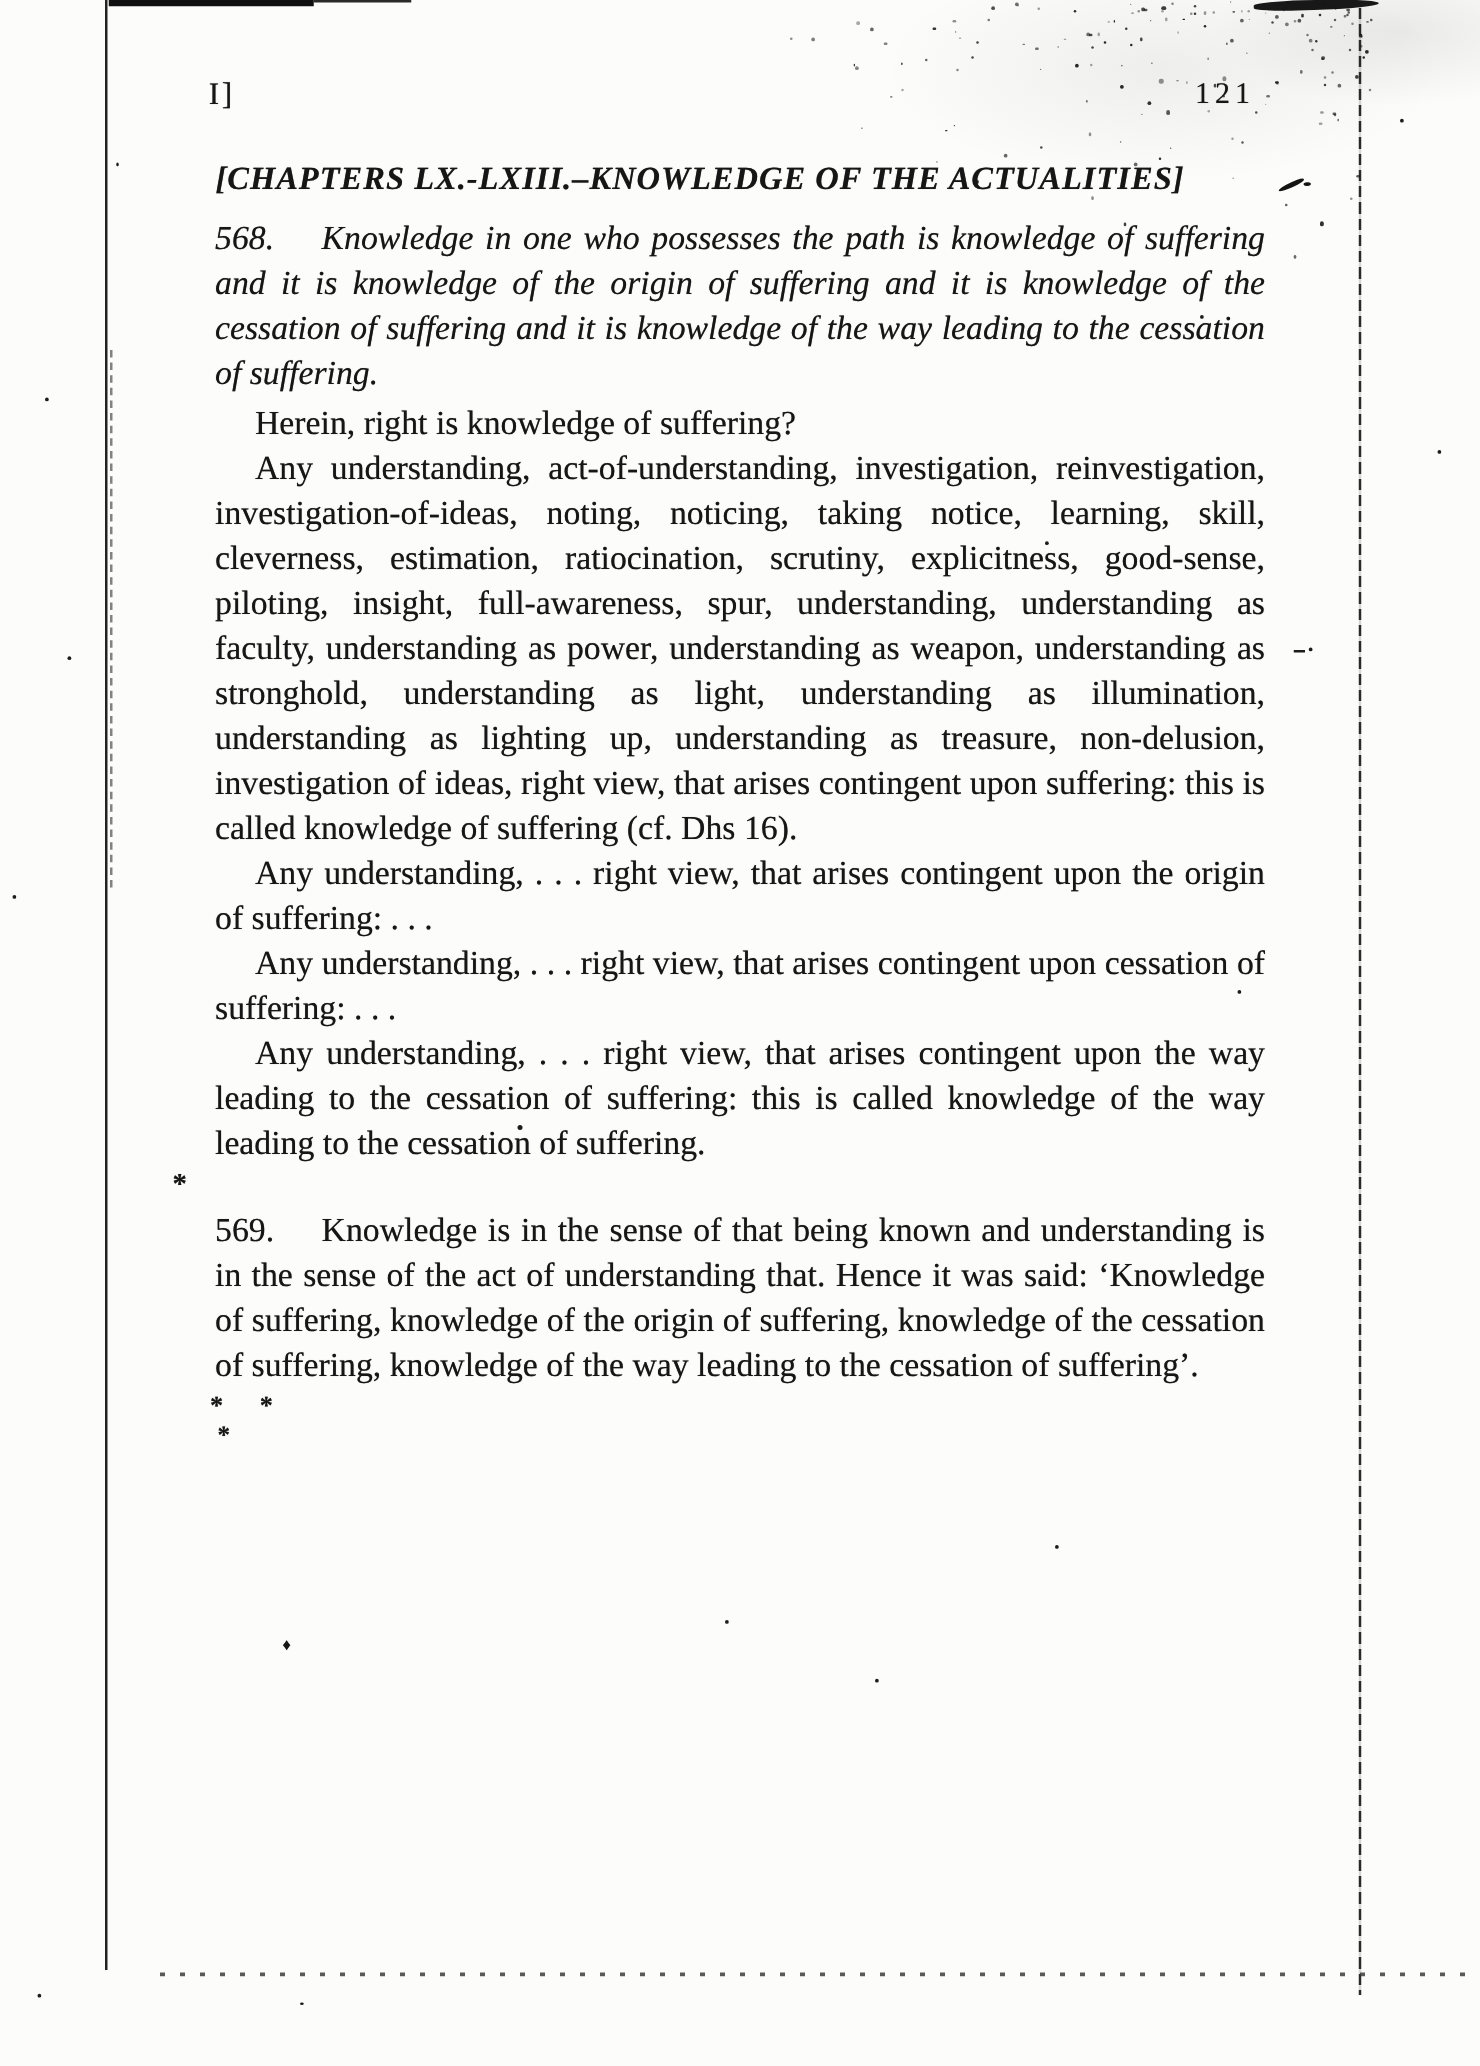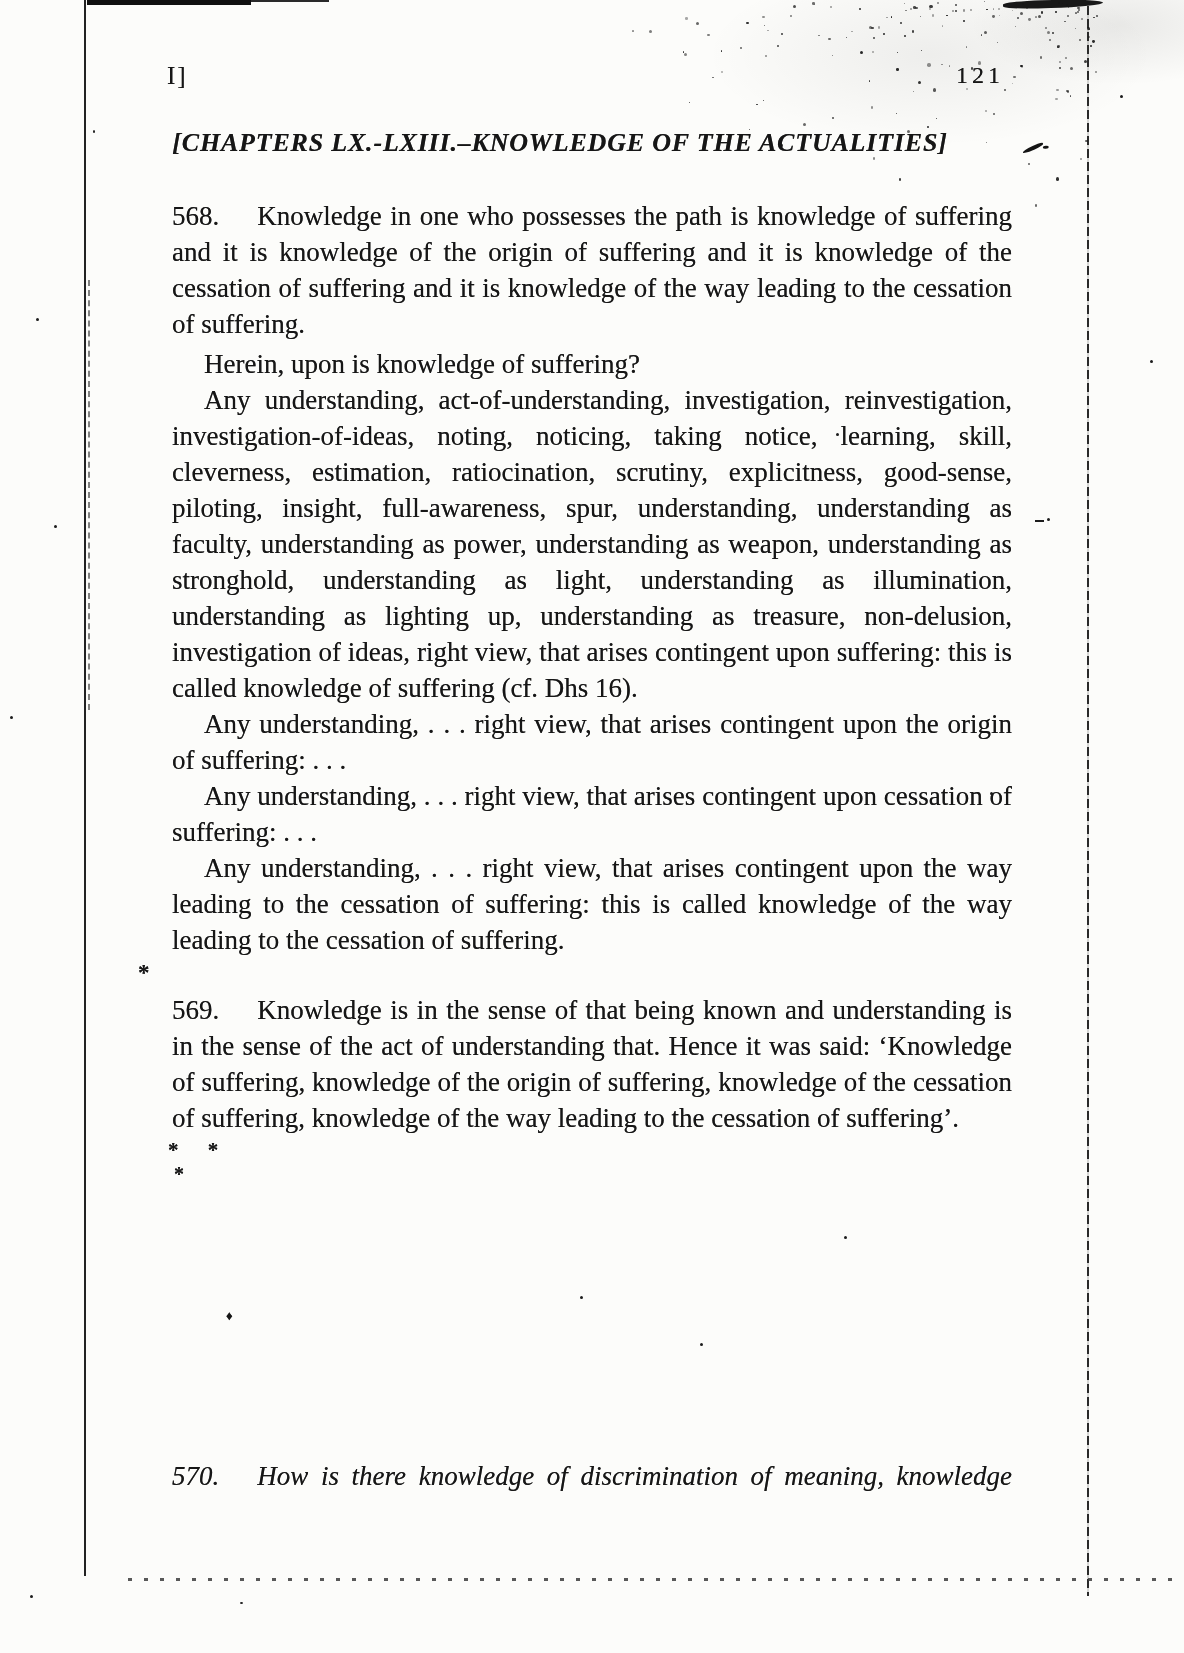--- a/index.html
+++ b/index.html
@@ -45,21 +45,21 @@
 
   
   .chap-head{position:absolute;left:130px;width:860px;text-align:center;
     font-style:italic;font-size:26px;letter-spacing:.8px;}
   .chap-head-1{top:128px;font-weight:bold;}
   .chap-head-2{top:1396px;}
 
   
   .bodycol{position:absolute;left:172px;top:172px;width:840px;font-size:27px;line-height:36px;}
   .bodycol p{margin:0;text-align:justify;}
-  p.sp-before{margin-top:26px;}
+  p.sp-before{margin-top:0;font-style:italic;}
   p.sp-before-sm{margin-top:4px;}
   p.para-italic{font-style:italic;}
   .pnum{margin-right:38px;}
   p.indent{text-indent:32px;}
   .sep-one{margin:4px 0 2px;text-align:center;font-size:23px;font-weight:bold;transform:translateX(-34px);line-height:30px;}
   .sep-three{margin-top:14px;text-align:center;font-weight:bold;line-height:24px;transform:translateX(-4px);}
   .sep-three .row1{font-size:21px;word-spacing:22px;letter-spacing:1px;}
   .sep-three .row2{font-size:20px;display:block;transform:translateX(6px);}
   .stray-diamond{position:absolute;left:226px;top:1308px;font-size:13px;}
   .para-570{position:absolute;left:172px;top:1458px;width:840px;margin:0;font-size:27px;line-height:36px;
@@ -261,35 +261,34 @@
 
   <div class="hdr-marker ink" data-name="folio-left-marker">I]</div>
   <div class="hdr-page ink" data-name="page-number">121</div>
 
   <div class="chap-head chap-head-1 ink" data-name="chapter-heading-actualities">[CHAPTERS LX.-LXIII.–KNOWLEDGE OF THE ACTUALITIES]</div>
 
   <div class="bodycol ink" data-name="body-text-column">
 
     <p class="sp-before" data-name="paragraph-568"><span class="pnum" data-name="paragraph-number">568.</span><span data-name="paragraph-text">Knowledge in one who possesses the path is knowledge of suffering and it is knowledge of the origin of suffering and it is knowledge of the cessation of suffering and it is knowledge of the way leading to the cessation of suffering.</span></p>
 
-    <p class="indent sp-before-sm" data-name="paragraph-herein">Herein, upon is knowledge of suffering?</p>
+    <p class="indent sp-before-sm" data-name="paragraph-herein">Herein, right is knowledge of suffering?</p>
 
     <p class="indent" data-name="paragraph-any-suffering">Any understanding, act-of-understanding, investigation, reinvestigation, investigation-of-ideas, noting, noticing, taking notice, learning, skill, cleverness, estimation, ratiocination, scrutiny, explicitness, good-sense, piloting, insight, full-awareness, spur, understanding, understanding as faculty, understanding as power, understanding as weapon, understanding as stronghold, understanding as light, understanding as illumination, understanding as lighting up, understanding as treasure, non-delusion, investigation of ideas, right view, that arises contingent upon suffering: this is called knowledge of suffering (cf. Dhs 16).</p>
 
     <p class="indent" data-name="paragraph-any-origin">Any understanding, . . . right view, that arises contingent upon the origin of suffering: . . .</p>
 
     <p class="indent" data-name="paragraph-any-cessation">Any understanding, . . . right view, that arises contingent upon cessation of suffering: . . .</p>
 
     <p class="indent" data-name="paragraph-any-way">Any understanding, . . . right view, that arises contingent upon the way leading to the cessation of suffering: this is called knowledge of the way leading to the cessation of suffering.</p>
 
     <p class="sep-one" data-name="asterisk-separator">*</p>
 
     <p class="sp-before-sm" data-name="paragraph-569"><span class="pnum" data-name="paragraph-number">569.</span><span data-name="paragraph-text">Knowledge is in the sense of that being known and understanding is in the sense of the act of understanding that. Hence it was said: ‘Knowledge of suffering, knowledge of the origin of suffering, knowledge of the cessation of suffering, knowledge of the way leading to the cessation of suffering’.</span></p>
 
     <p class="sep-three" data-name="triple-asterisk-separator"><span class="row1" data-name="asterisk-pair">* *</span><span class="row2" data-name="asterisk-single">*</span></p>
   </div>
 
   <div class="stray-diamond ink" data-name="stray-ink-mark">♦</div>
 
 
-  <p class="para-570 ink" data-name="paragraph-570"><span class="pnum" data-name="paragraph-number">570.</span><span data-name="paragraph-text">How is there knowledge of discrimination of meaning, knowledge</span></p>
 
 </div>
 
 </body></html>

